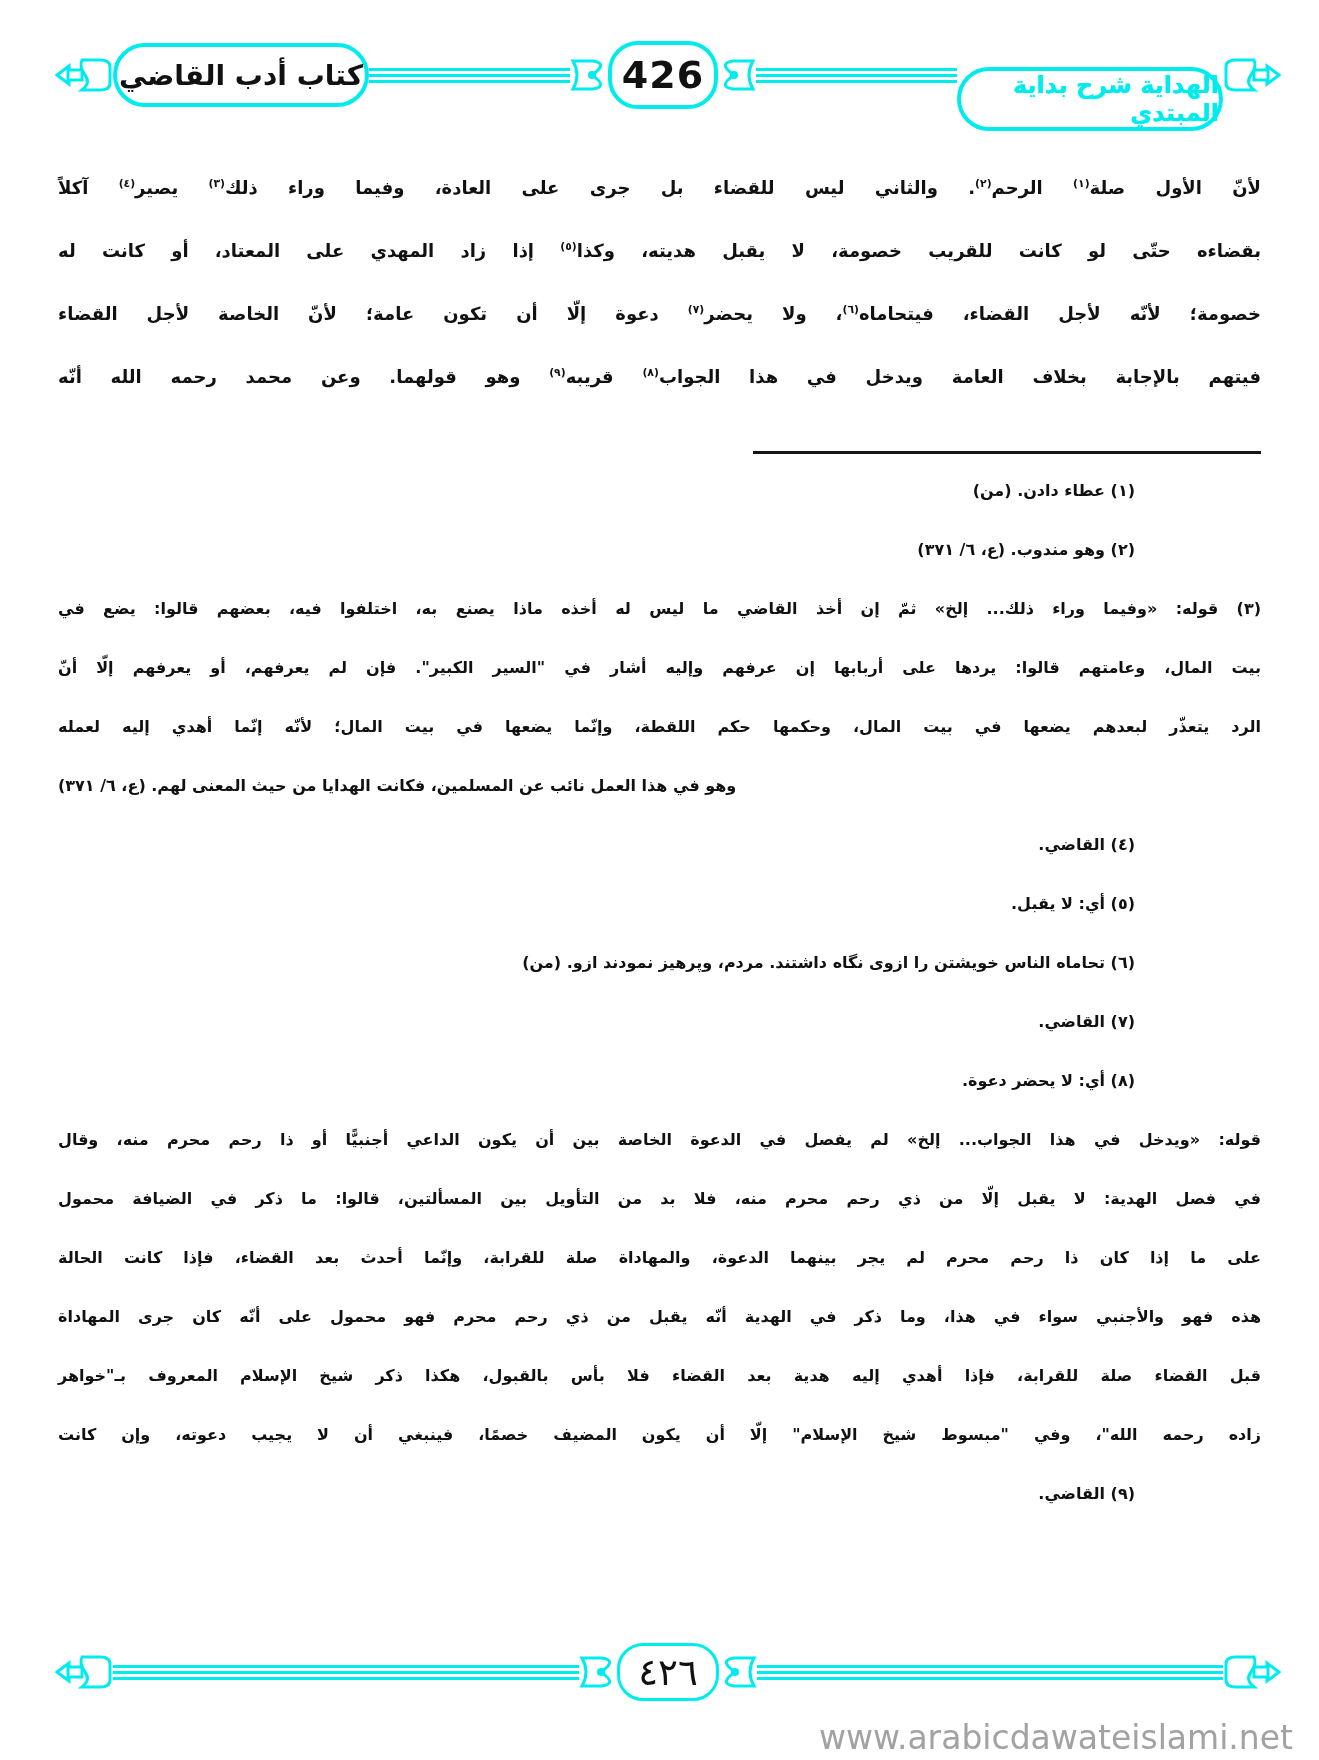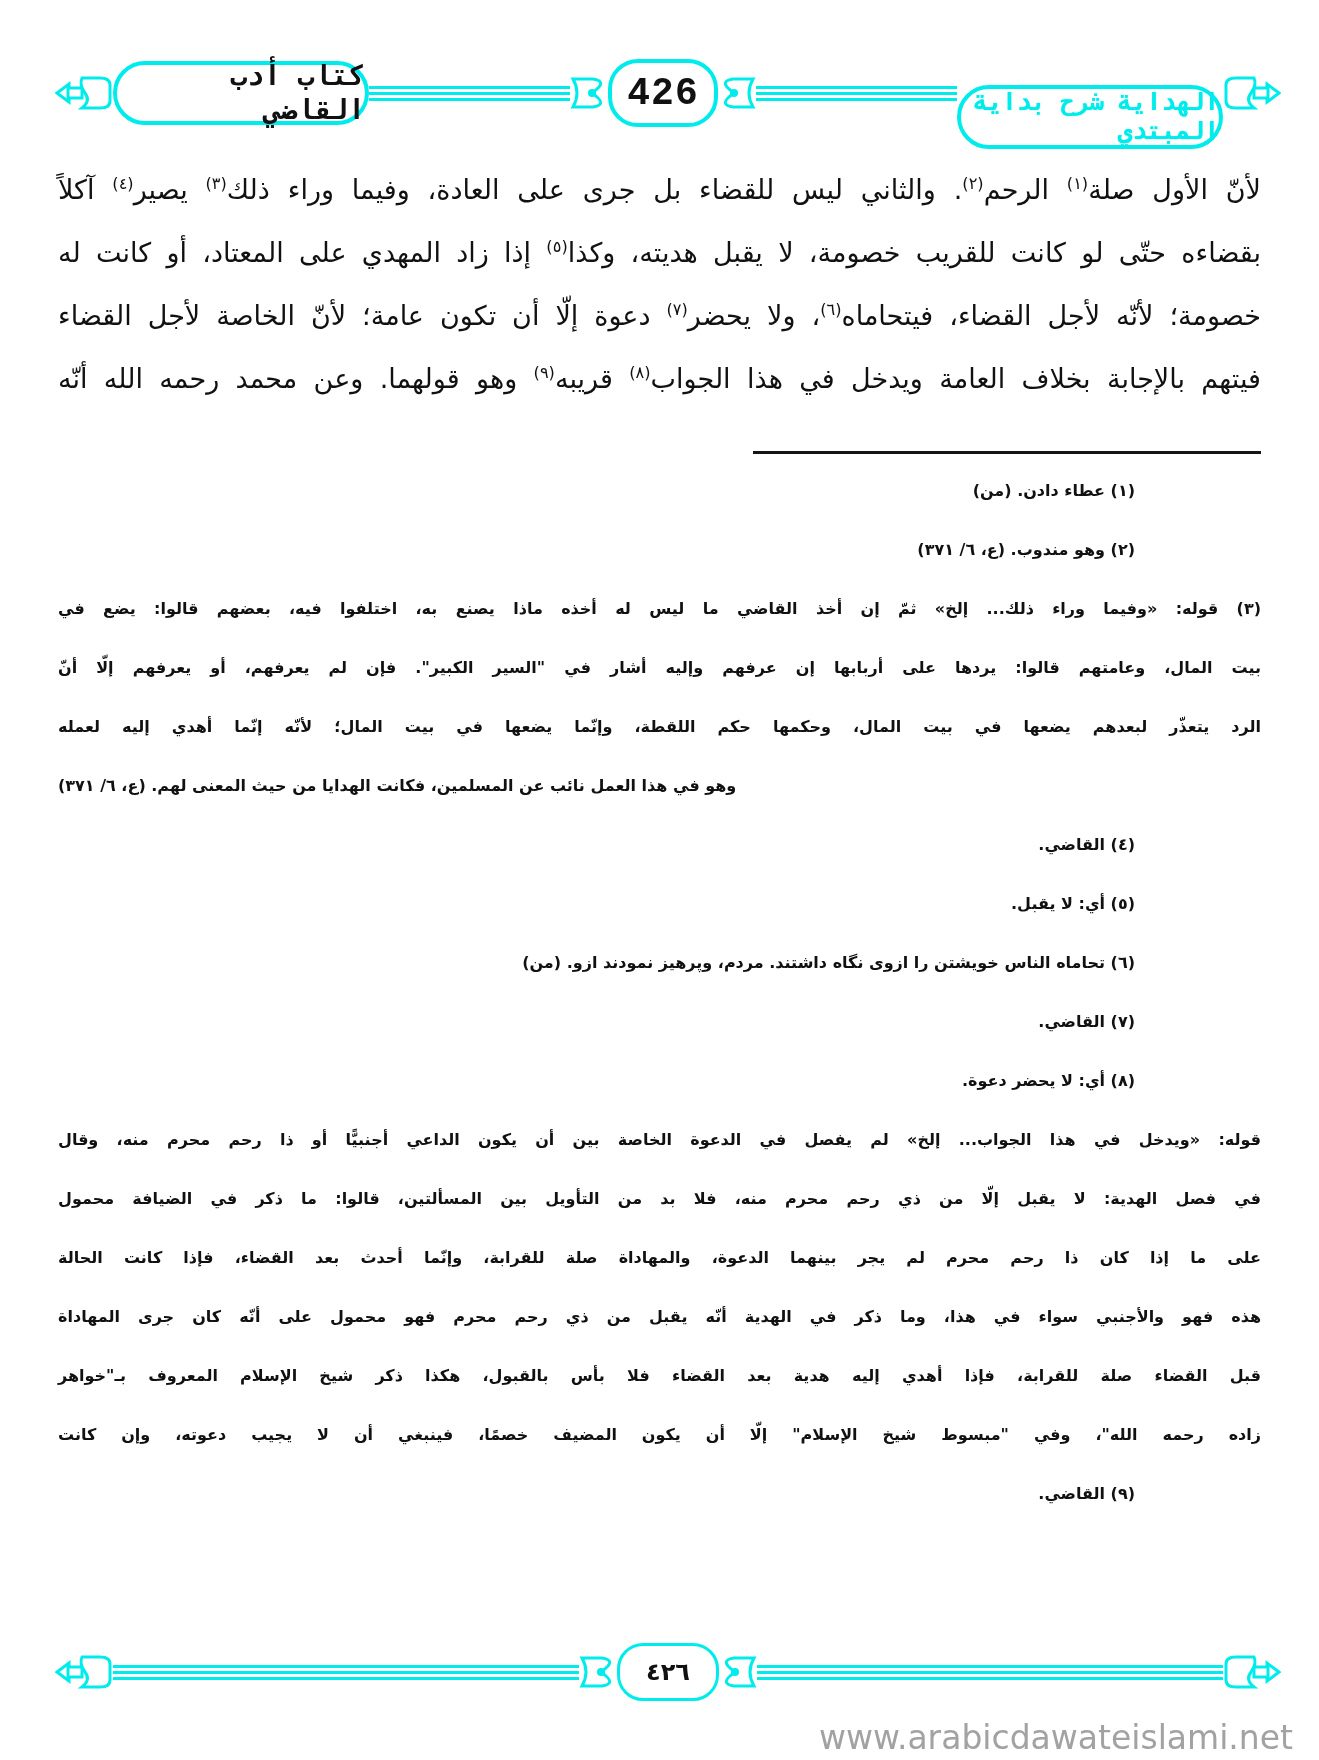--- a/index.html
+++ b/index.html
@@ -7,21 +7,21 @@
     --ink:#111111;
     --urlgray:#a2a2a2;
   }
   html,body{margin:0;padding:0;background:#ffffff;}
   .page{
     position:relative;width:1319px;height:1760px;background:#ffffff;
     font-family:"DejaVu Sans", sans-serif;color:var(--ink);overflow:hidden;
   }
   
   .band{position:absolute;display:flex;align-items:center;direction:ltr;}
-  .band.top{top:56px;left:55px;right:38px;height:74px;font-family:Liberation Mono, monospace;}
+  .band.top{top:38px;left:55px;right:38px;height:74px;}
   .band.bottom{top:1643px;left:55px;right:38px;height:58px;}
   .tline{flex:1;height:15px;min-width:30px;
     background:linear-gradient(to bottom,
       var(--accent) 0 3px, #fff 3px 6px,
       var(--accent) 6px 9px, #fff 9px 12px,
       var(--accent) 12px 15px);}
   .capsule{
     border:4px solid var(--accent);border-radius:40px;background:#fff;
     height:56px;display:flex;align-items:center;justify-content:center;
     direction:rtl;flex:none;box-sizing:content-box;
@@ -34,31 +34,31 @@
     border:4px solid var(--accent);border-radius:30px;background:#fff;
     min-width:102px;height:60px;display:flex;align-items:center;justify-content:center;
     flex:none;box-sizing:content-box;
   }
   .numbox span{font-size:38px;font-weight:bold;color:var(--ink);letter-spacing:1px;}
   .stadium{
     border:3px solid var(--accent);border-radius:26px;background:#fff;
     min-width:96px;height:52px;display:flex;align-items:center;justify-content:center;
     flex:none;box-sizing:content-box;
   }
-  .stadium span{font-size:24px;font-weight:bold;color:var(--ink);}
+  .stadium span{font-size:37px;font-weight:normal;color:var(--ink);}
   .orn{flex:none;display:block;}
   .mirror{transform:scaleX(-1);}
   .orn path,.orn rect,.orn polygon{fill:#fff;stroke:var(--accent);stroke-width:3;}
   .orn .solid{fill:var(--accent);stroke:none;}
   
   .body-text{
     position:absolute;top:152px;right:58px;left:58px;direction:rtl;
   }
   .body-line{
-    height:63px;line-height:63px;font-size:27px;font-weight:normal;
+    height:63px;line-height:63px;font-size:18px;font-weight:bold;
     text-align:justify;text-align-last:justify;white-space:nowrap;
   }
   .fn-ref{font-size:0.60em;vertical-align:super;letter-spacing:-1px;}
   
   .fn-sep{position:absolute;top:451px;right:58px;width:508px;height:3px;background:#151515;}
   .footnotes{position:absolute;top:461px;right:58px;left:58px;direction:rtl;}
   .fn-line{
     height:59px;line-height:59px;font-size:16px;font-weight:bold;white-space:nowrap;
   }
   .fn-full{text-align:justify;text-align-last:justify;}

